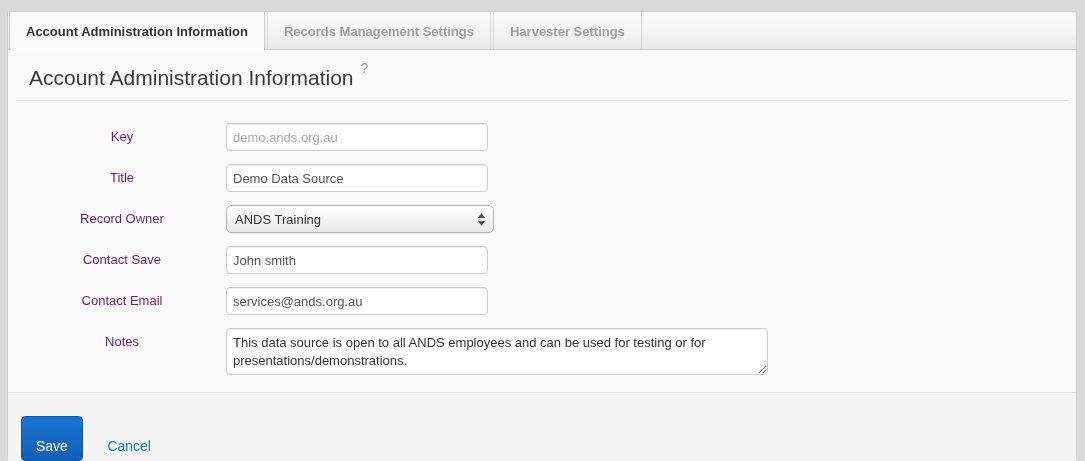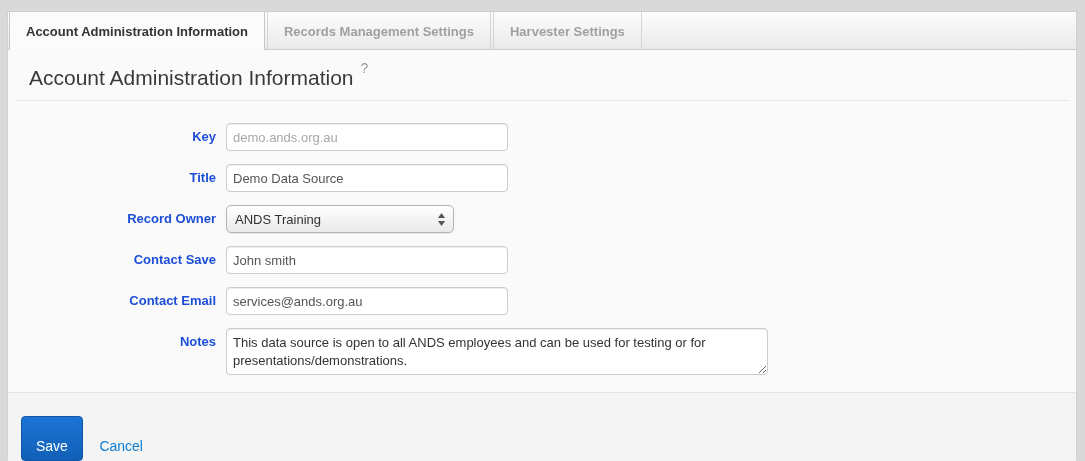--- a/index.html
+++ b/index.html
@@ -58,36 +58,36 @@
     cursor:pointer;
   }
   .title-rule {
     border:none; border-top:1px solid #e7e7e7;
     margin:9px -12px 22px -12px; height:0;
   }
   
   .control-group { display:flex; margin-bottom:13px; }
   .control-label {
     flex:0 0 198px; width:198px;
-    text-align:right; padding:6px 10px 0 0;
-    font-size:13px; font-weight:bold; color:#1d4ed8;
+    text-align:center; padding:6px 10px 0 0;
+    font-size:13px; font-weight:normal; color:#701a75;
   }
   .text-input {
-    width:282px; height:28px;
+    width:262px; height:28px;
     padding:4px 6px;
     font-family:"Liberation Sans", sans-serif;
     font-size:13px; color:#555555;
     background:#ffffff;
     border:1px solid #cccccc; border-radius:4px;
     box-shadow:inset 0 1px 1px rgba(0,0,0,0.075);
     outline:none;
   }
   .text-input:disabled { color:#a8a8a8; background:#ffffff; }
   .select-box {
-    width:228px; height:28px;
+    width:268px; height:28px;
     border:1px solid #b3b3b3; border-radius:5px;
     background:linear-gradient(#ffffff,#e9e9e9);
     box-shadow:0 1px 1px rgba(0,0,0,0.08);
     display:flex; align-items:center; justify-content:space-between;
     padding:0 7px 0 8px;
     font-size:13px; color:#333333;
     cursor:pointer;
   }
   .stepper { display:flex; flex-direction:column; align-items:center; line-height:0; }
   .textarea-input {
@@ -110,21 +110,21 @@
   .btn-save {
     display:inline-block;
     padding:21px 14px 6px 14px;
     font-family:"Liberation Sans", sans-serif;
     font-size:14px; color:#ffffff;
     background:linear-gradient(#1b74d6,#1160b6);
     border:1px solid #0e56a9; border-radius:4px;
     cursor:pointer;
   }
   .link-cancel {
-    margin-left:12px;
+    margin-left:20px;
     font-size:14px; color:#0d7cd2;
     text-decoration:none; cursor:pointer;
   }
 </style>
 </head>
 <body>
 
 <div class="window">
 
   <div class="tabbar">

